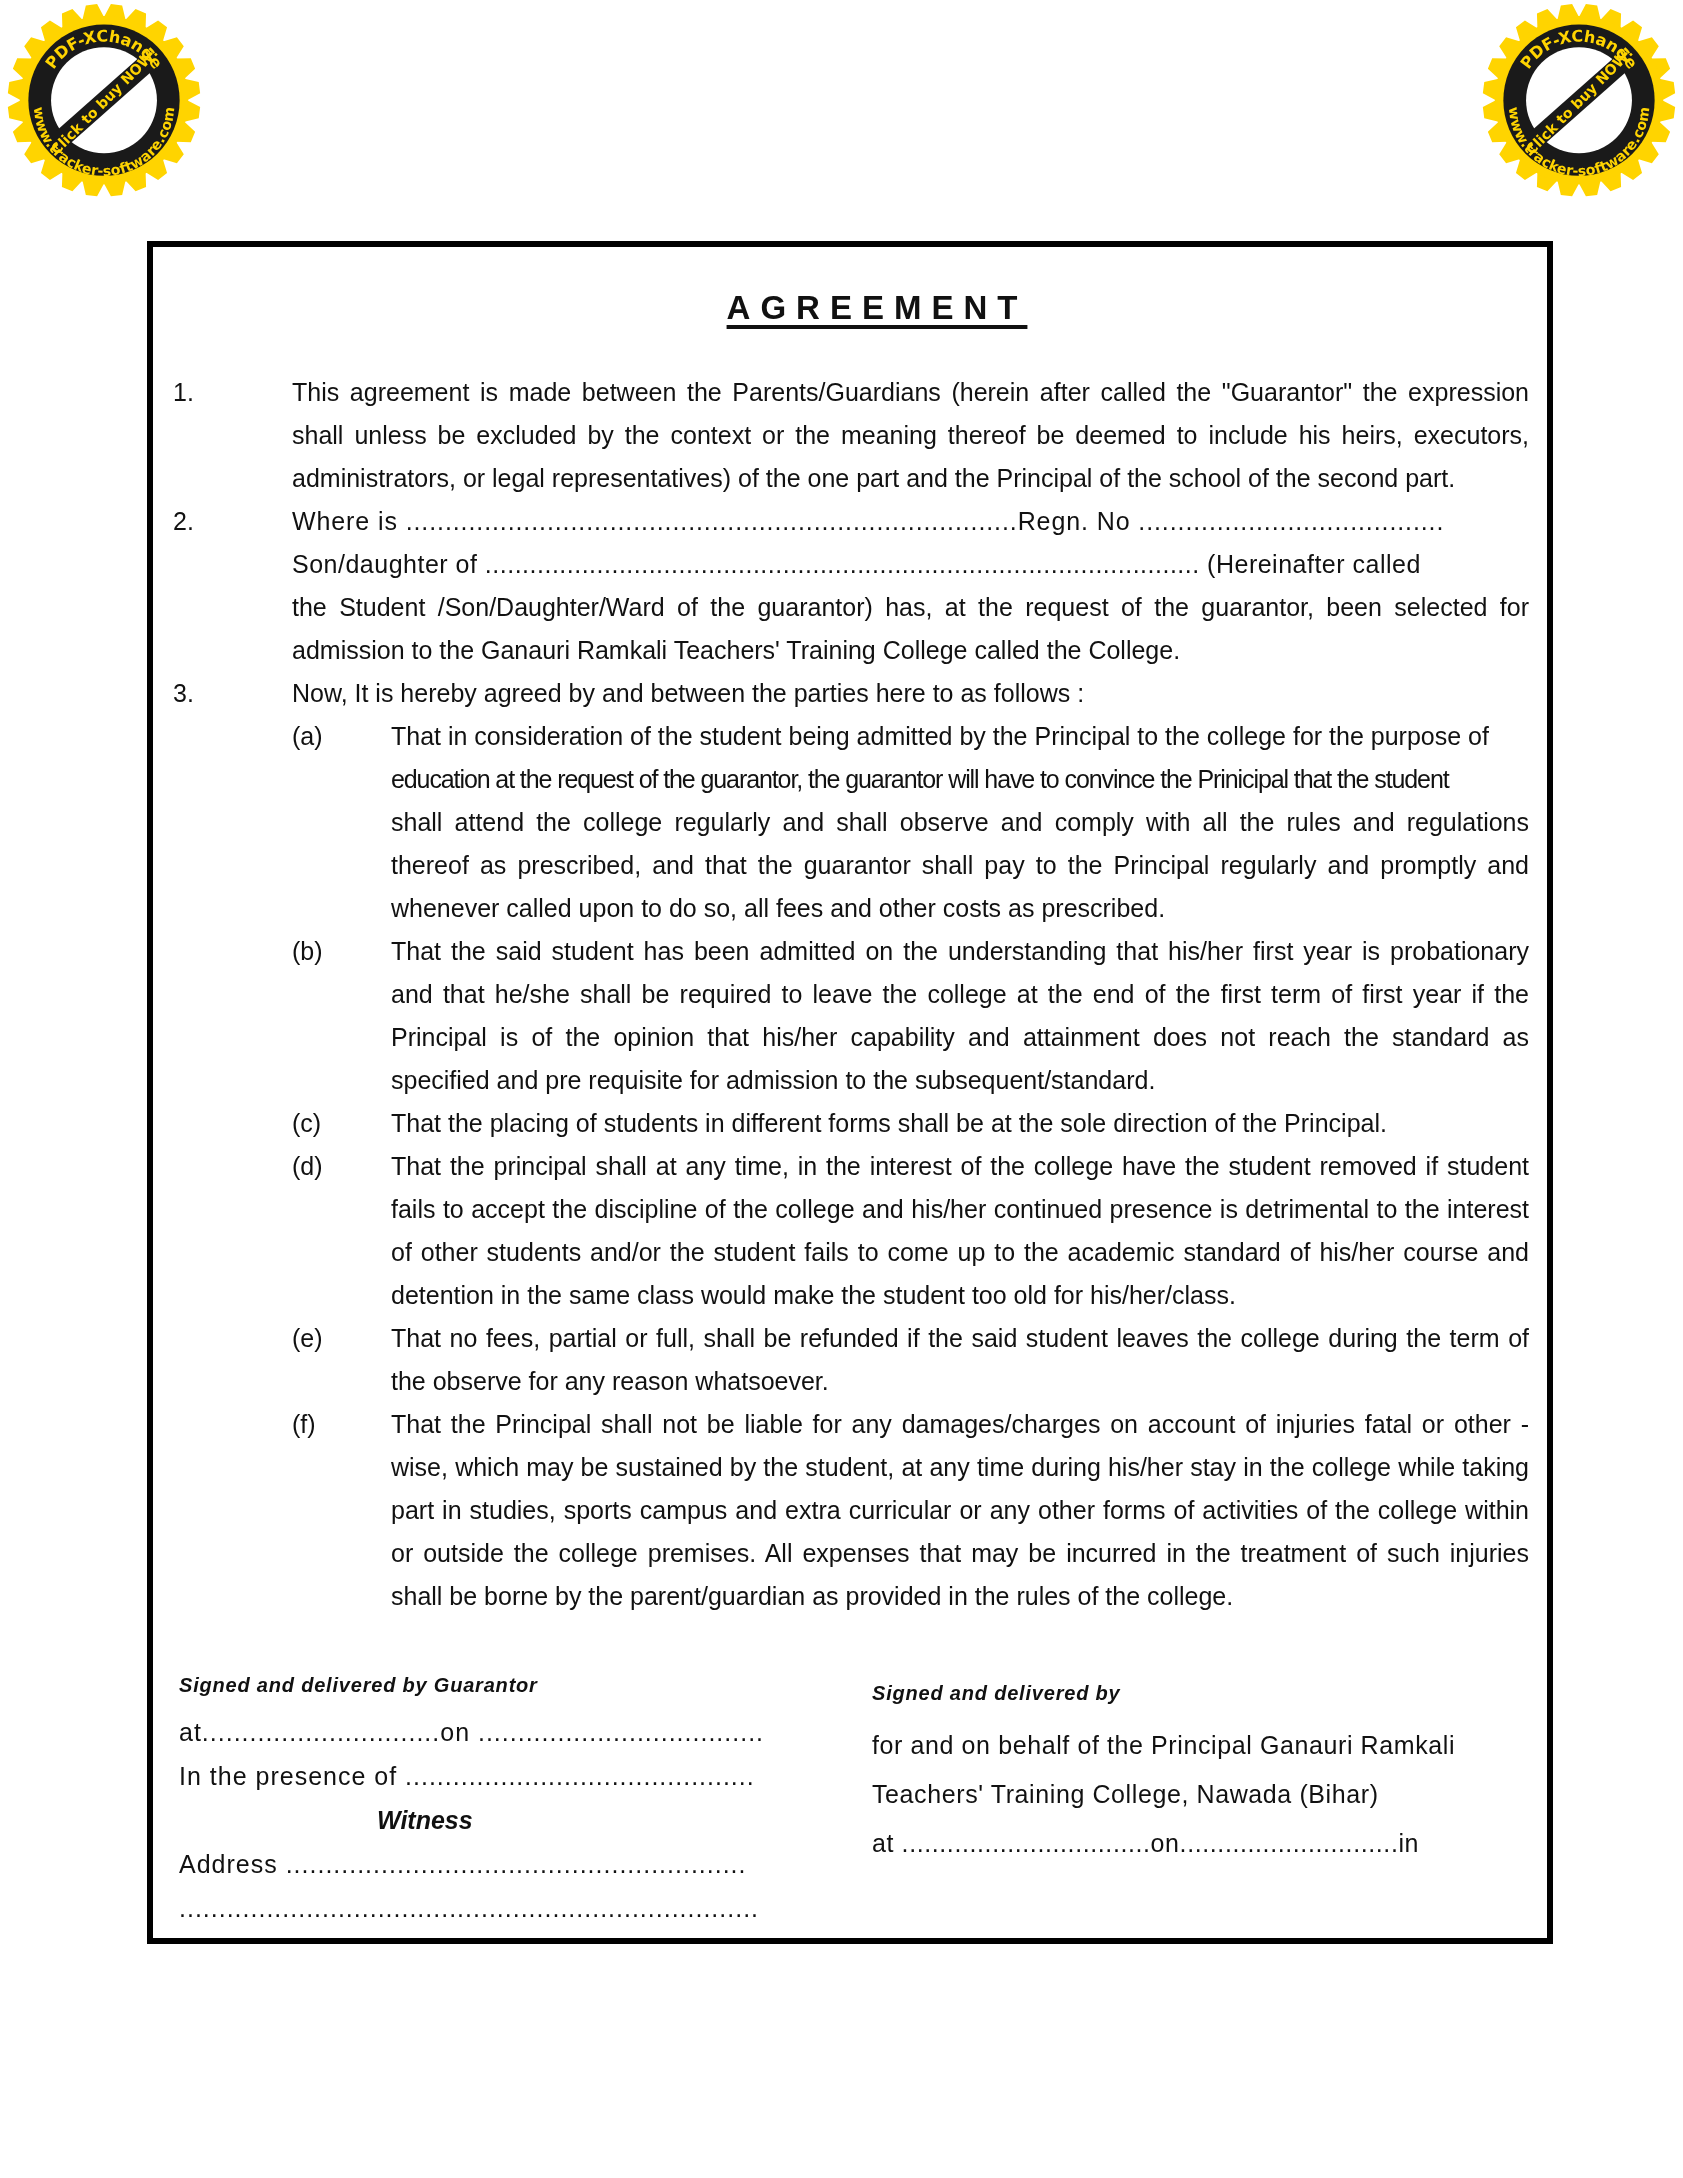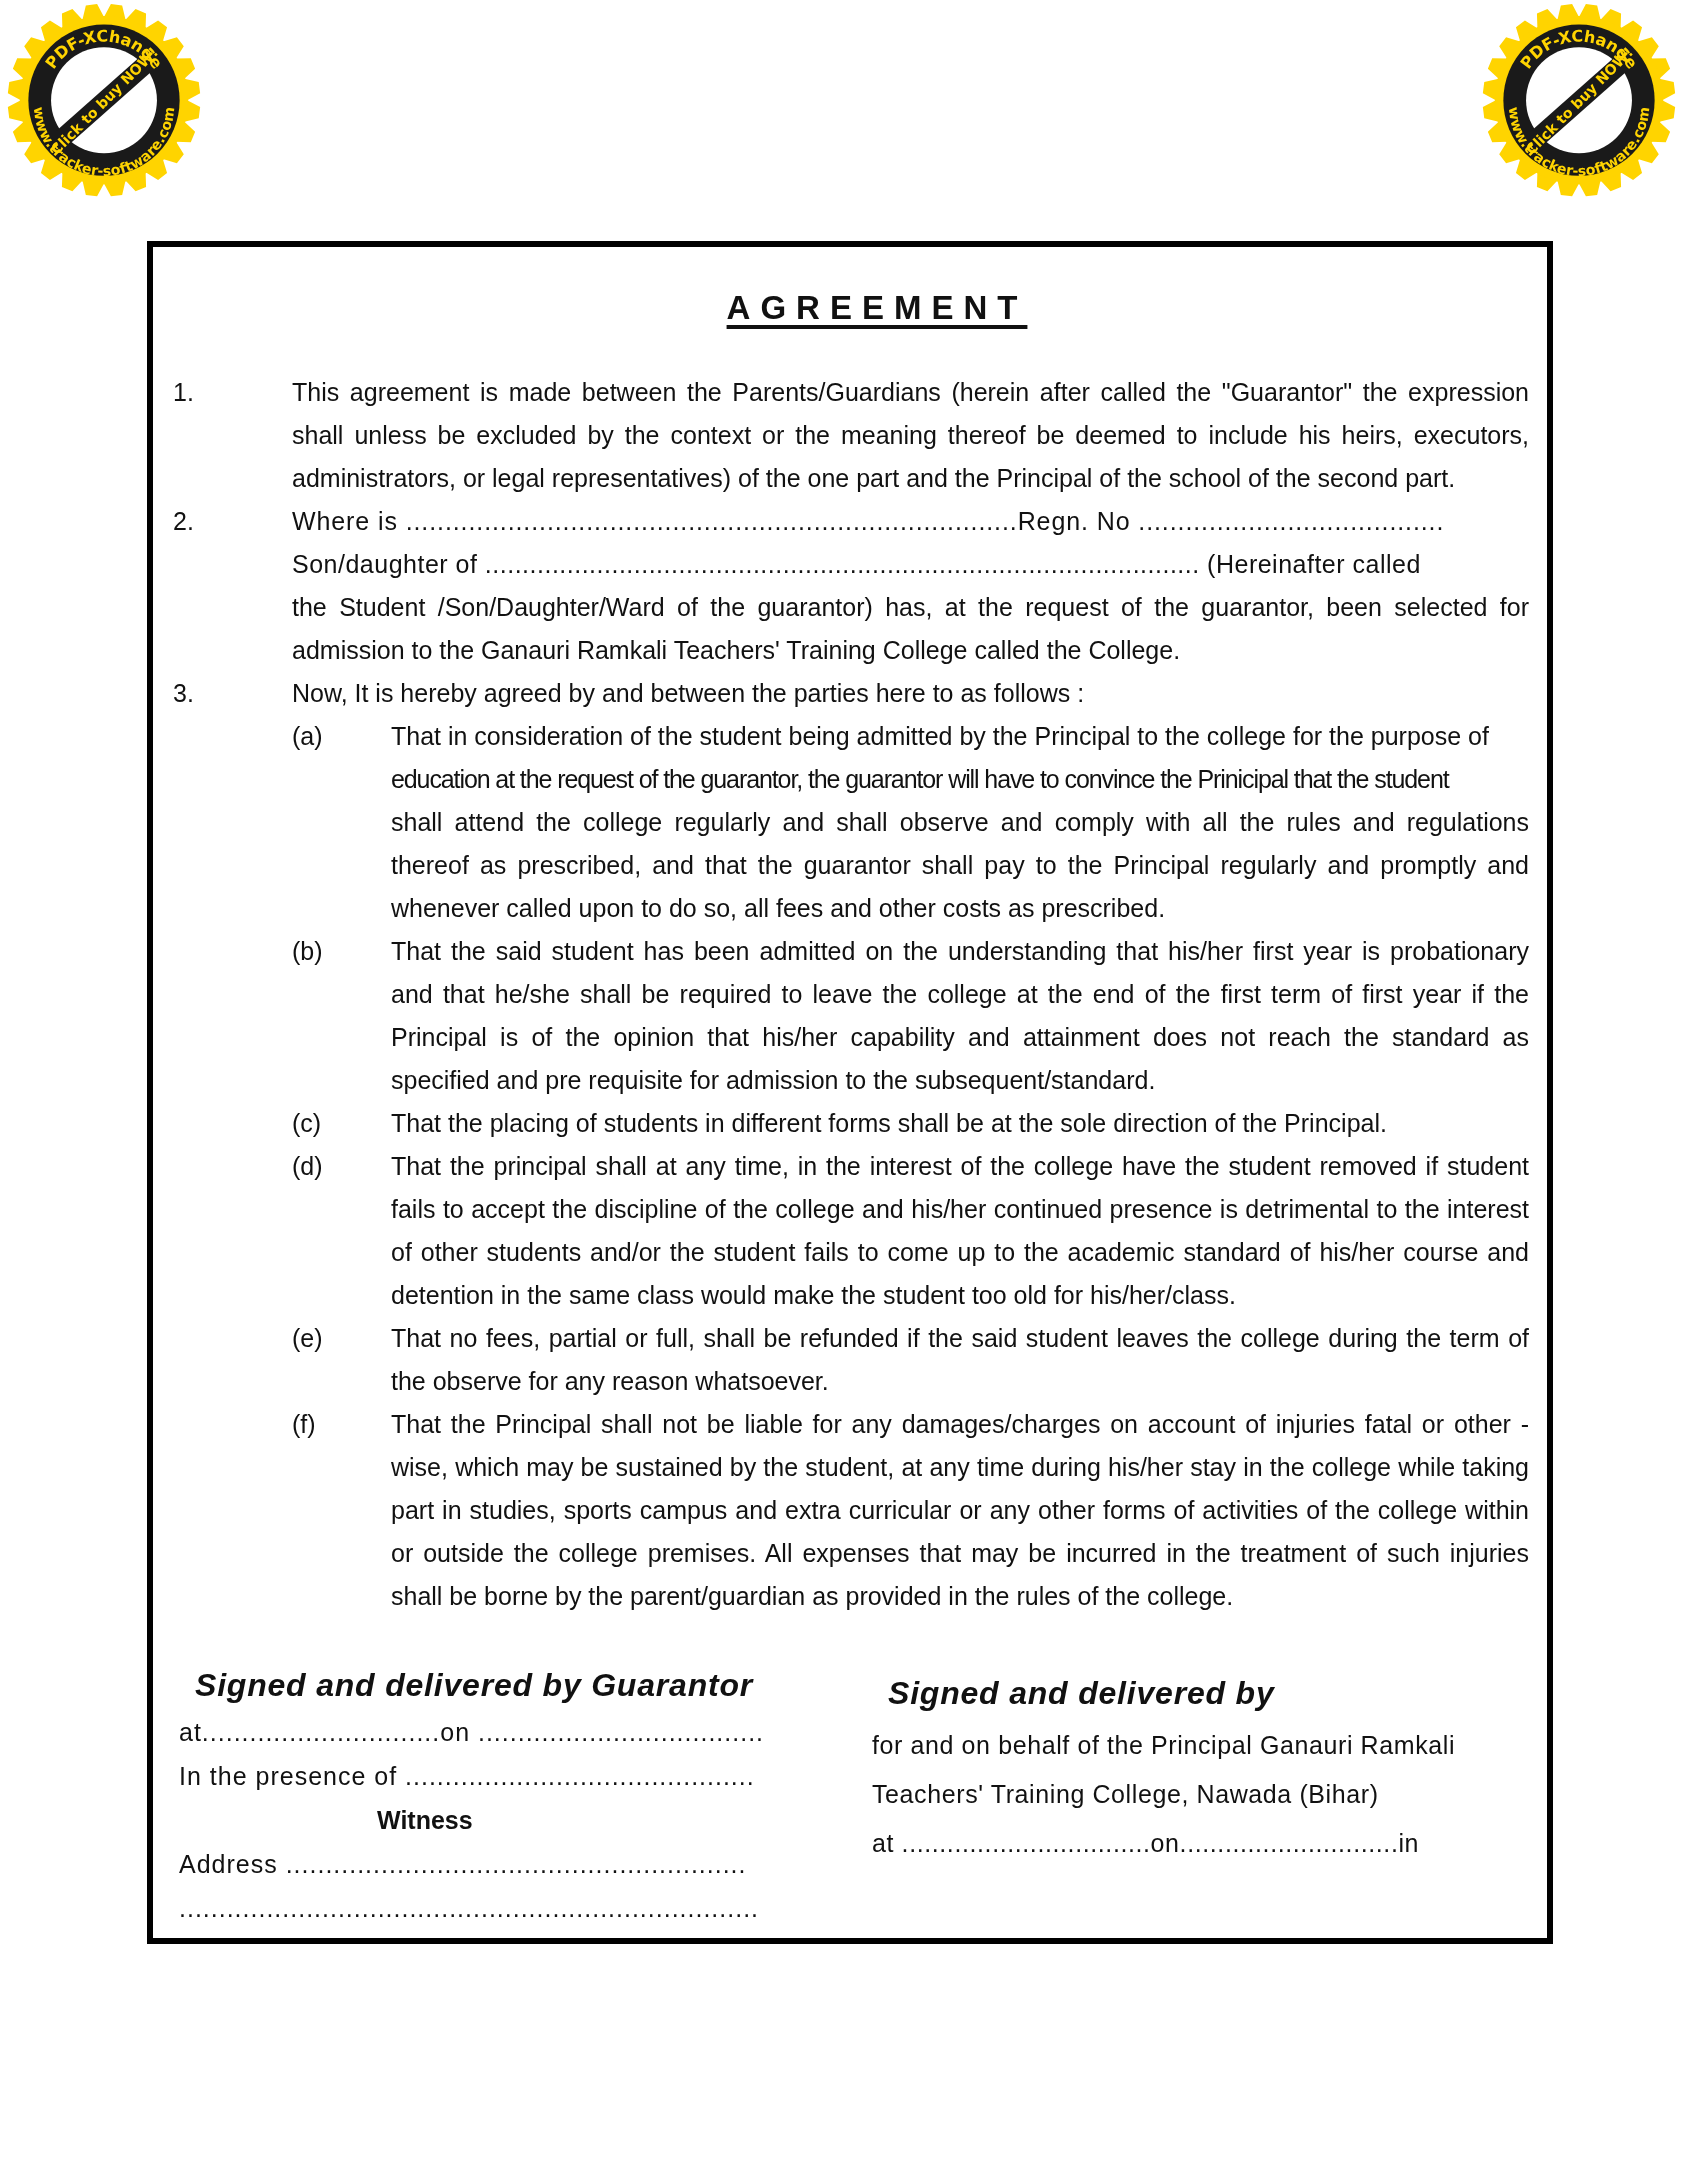--- a/index.html
+++ b/index.html
@@ -26,23 +26,23 @@
     .sub { position: relative; padding-left: 218px; }
     .sub .lbl { position: absolute; left: 119px; top: 0; }
     .sub .txt { display: block; text-align: justify; }
     .condensed { letter-spacing: -0.6px; }
 
     .dots { letter-spacing: 1px; }
 
     .sign { position: absolute; font-size: 25px; line-height: 44px; }
     .sign.left { left: 26px; top: 1416px; width: 663px; }
     .sign.right { left: 719px; top: 1422px; width: 663px; line-height: 49px; }
-    .sign h3 { margin: 0 0 3px 16px; font-style: italic; font-weight: bold; font-size: 32px; letter-spacing: 0.8px; }
+    .sign h3 { margin: 0 0 3px 0; font-style: italic; font-weight: bold; font-size: 20px; letter-spacing: 0.8px; }
     .sign .row { white-space: nowrap; overflow: hidden; }
-    .sign .witness { font-weight: bold; padding-left: 198px; }
+    .sign .witness { font-weight: bold; padding-left: 198px; font-style: italic; }
     .sign.right .row { letter-spacing: 0.6px; }
   </style>
 </head>
 <body>
 
 <div class="badge left">
   <svg viewBox="0 0 220 220">
     <g class="gear">
         <path d="M198.0 106.0 L211.7 113.3 L210.2 125.2 L195.0 128.8 L195.0 128.8 L206.4 139.4 L201.8 150.5 L186.2 150.0 L186.2 150.0 L194.4 163.2 L187.1 172.7 L172.2 168.2 L172.2 168.2 L176.7 183.1 L167.2 190.4 L154.0 182.2 L154.0 182.2 L154.5 197.8 L143.4 202.4 L132.8 191.0 L132.8 191.0 L129.2 206.2 L117.3 207.7 L110.0 194.0 L110.0 194.0 L102.7 207.7 L90.8 206.2 L87.2 191.0 L87.2 191.0 L76.6 202.4 L65.5 197.8 L66.0 182.2 L66.0 182.2 L52.8 190.4 L43.3 183.1 L47.8 168.2 L47.8 168.2 L32.9 172.7 L25.6 163.2 L33.8 150.0 L33.8 150.0 L18.2 150.5 L13.6 139.4 L25.0 128.8 L25.0 128.8 L9.8 125.2 L8.3 113.3 L22.0 106.0 L22.0 106.0 L8.3 98.7 L9.8 86.8 L25.0 83.2 L25.0 83.2 L13.6 72.6 L18.2 61.5 L33.8 62.0 L33.8 62.0 L25.6 48.8 L32.9 39.3 L47.8 43.8 L47.8 43.8 L43.3 28.9 L52.8 21.6 L66.0 29.8 L66.0 29.8 L65.5 14.2 L76.6 9.6 L87.2 21.0 L87.2 21.0 L90.8 5.8 L102.7 4.3 L110.0 18.0 L110.0 18.0 L117.3 4.3 L129.2 5.8 L132.8 21.0 L132.8 21.0 L143.4 9.6 L154.5 14.2 L154.0 29.8 L154.0 29.8 L167.2 21.6 L176.7 28.9 L172.2 43.8 L172.2 43.8 L187.1 39.3 L194.4 48.8 L186.2 62.0 L186.2 62.0 L201.8 61.5 L206.4 72.6 L195.0 83.2 L195.0 83.2 L210.2 86.8 L211.7 98.7 L198.0 106.0 Z" fill="#FFD400"></path>
         <circle cx="110" cy="106" r="89" fill="#FFD400"></circle>

